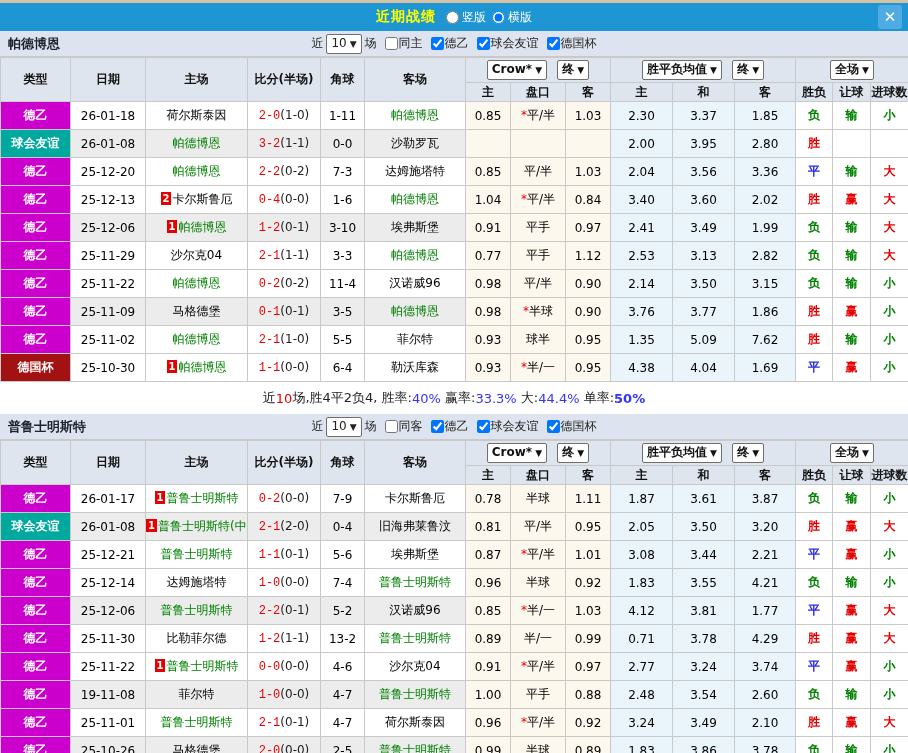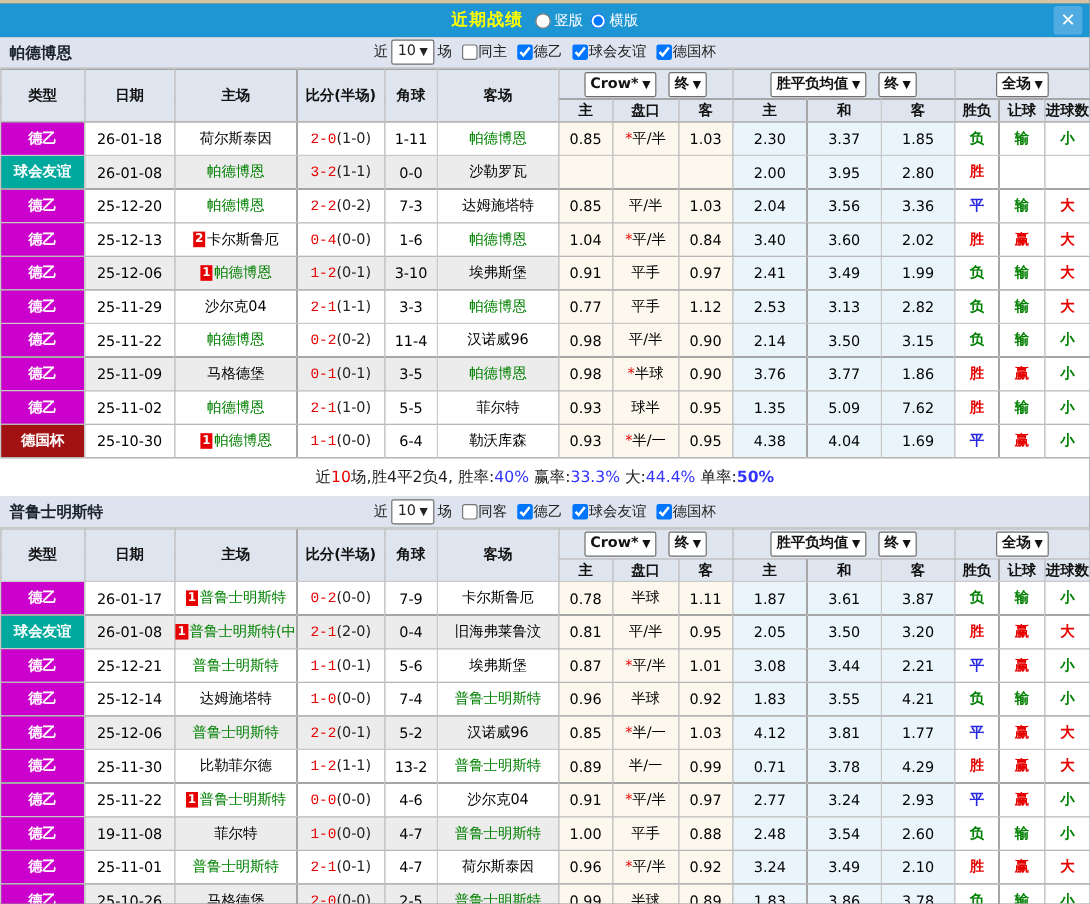--- a/index.html
+++ b/index.html
@@ -504,21 +504,21 @@
               <td class="plain">25-11-22</td>
               <td class="plain"><span class="badge">1</span><span class="focal">普鲁士明斯特</span></td>
               <td class="plain"><span class="score-main">0-0</span><span class="score-half">(0-0)</span></td>
               <td class="plain">4-6</td>
               <td class="plain"><span>沙尔克04</span></td>
               <td class="odds">0.91</td>
               <td class="odds"><span class="star">*</span><span>平/半</span></td>
               <td class="odds">0.97</td>
               <td class="avg">2.77</td>
               <td class="avg">3.24</td>
-              <td class="avg">2.93</td>
+              <td class="avg">3.74</td>
               <td class="res" style="color: rgb(40, 40, 224);">平</td>
               <td class="res" style="color: rgb(230, 0, 0);">赢</td>
               <td class="res" style="color: rgb(0, 128, 0);">小</td>
             </tr>
             <tr class="shade">
               <td class="league" style="background: rgb(204, 0, 204);">德乙</td>
               <td class="plain">19-11-08</td>
               <td class="plain"><span>菲尔特</span></td>
               <td class="plain"><span class="score-main">1-0</span><span class="score-half">(0-0)</span></td>
               <td class="plain">4-7</td>

